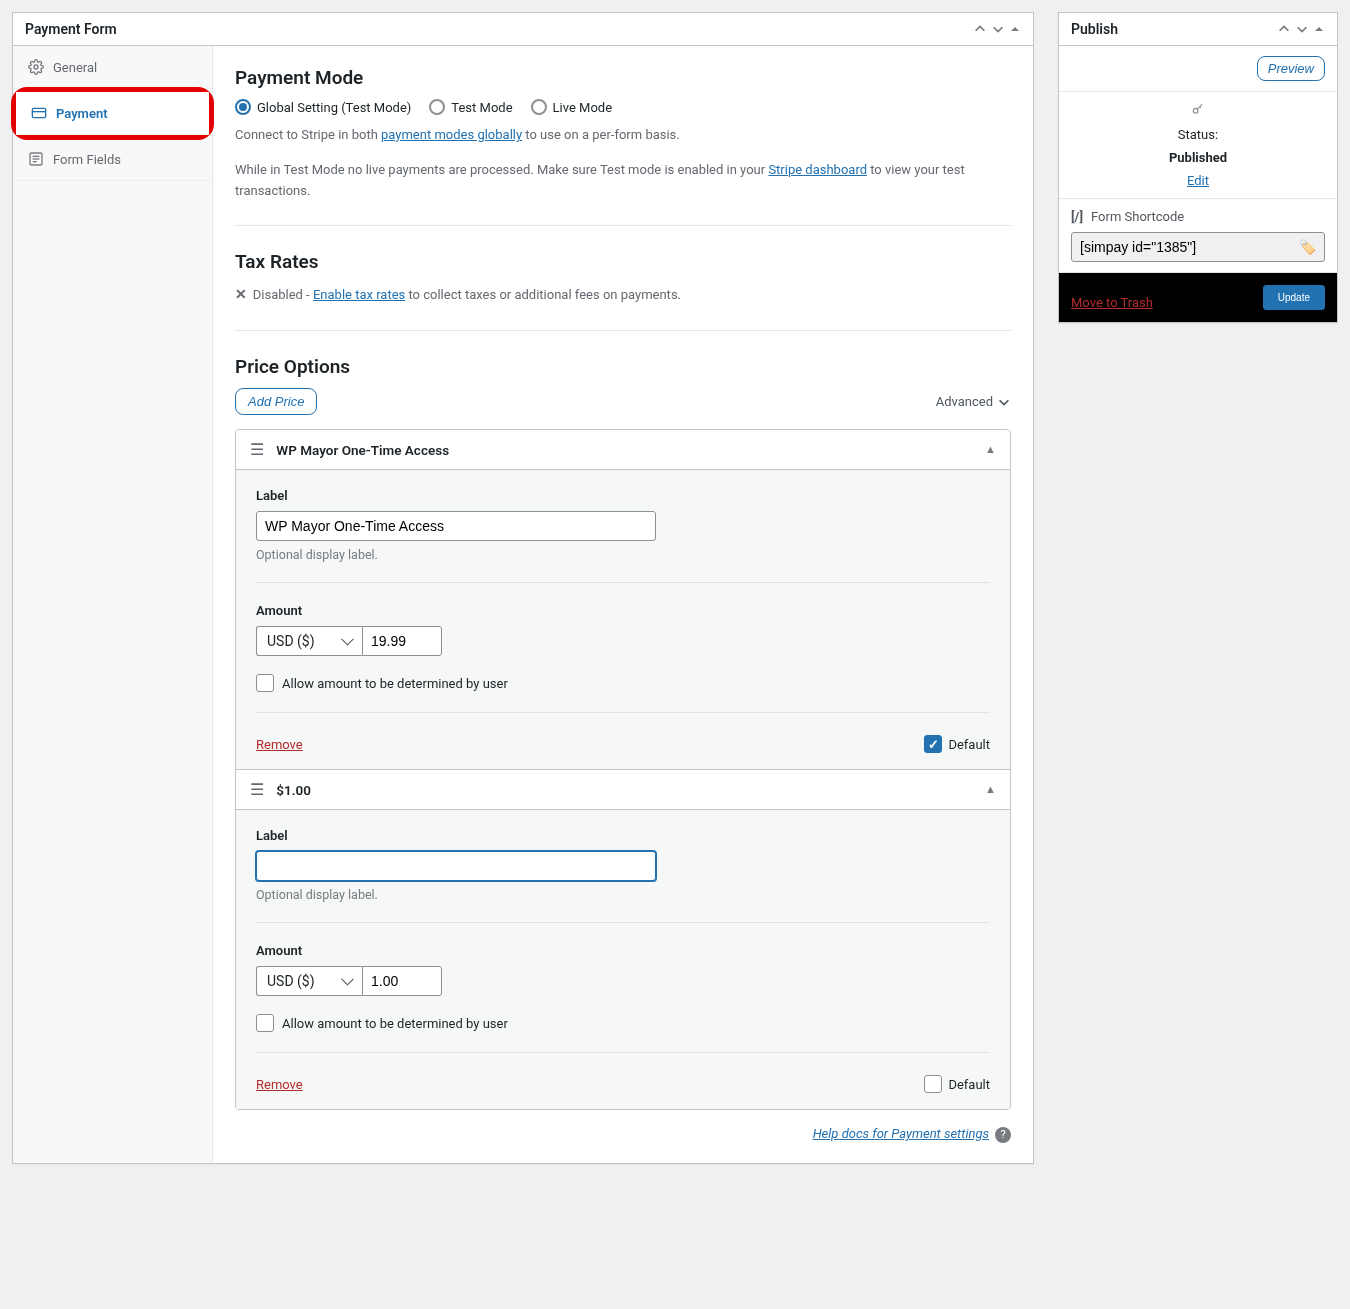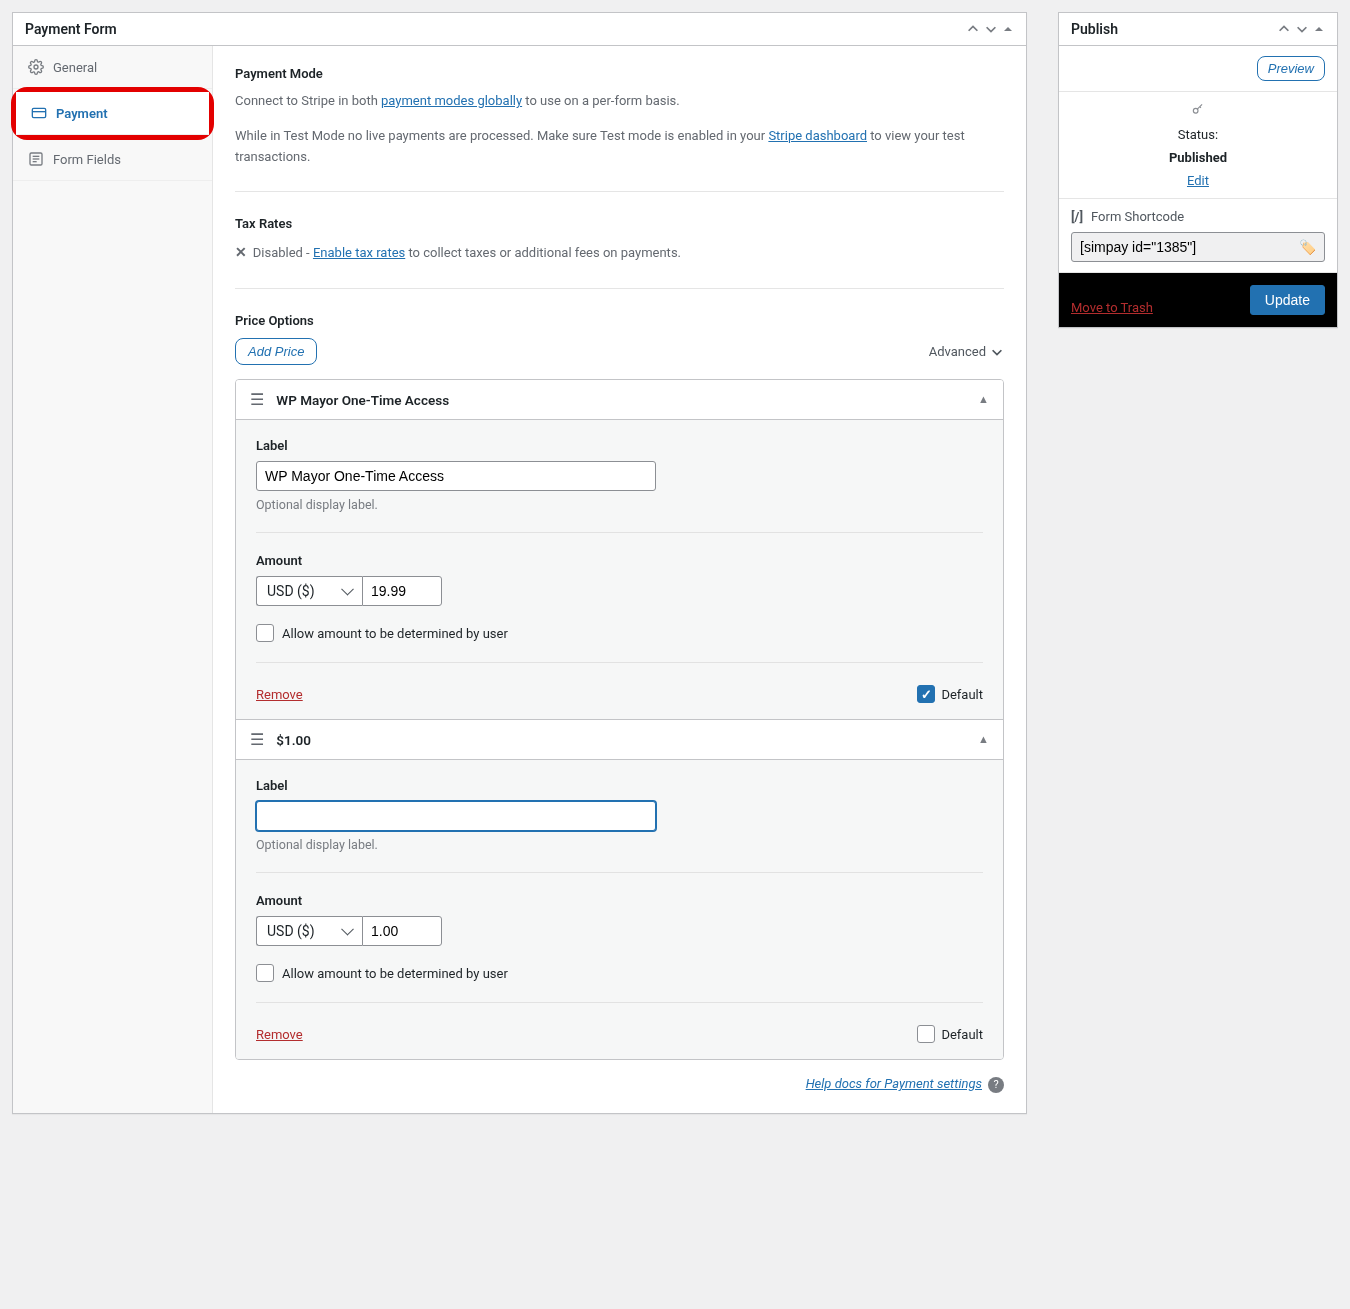--- a/index.html
+++ b/index.html
@@ -1,36 +1,36 @@
 <!DOCTYPE html>
 <html><head>
 <meta charset="utf-8">
 <style>
 * { box-sizing: border-box; margin: 0; padding: 0; }
 body { font-family: -apple-system, BlinkMacSystemFont, "Segoe UI", Roboto, sans-serif; font-size: 13px; color: #1d2327; background: #f0f0f1; padding: 12px; }
-.layout { display: flex; gap: 31px; }
+.layout { display: flex; gap: 24px; }
 .left-col { flex: 1; }
 .right-col { width: 280px; }
 
 .metabox { background: #fff; border: 1px solid #c3c4c7; box-shadow: 0 1px 1px rgba(0,0,0,0.04); margin-bottom: 20px; }
 .metabox-header { display: flex; align-items: center; justify-content: space-between; padding: 8px 12px; border-bottom: 1px solid #c3c4c7; }
 .metabox-title { font-size: 14px; font-weight: 600; }
 .metabox-header-controls { display: flex; gap: 4px; align-items: center; }
 .metabox-header-controls svg { cursor: pointer; }
 
 .form-body { display: flex; min-height: 1030px; }
 .tabs { width: 200px; border-right: 1px solid #e5e5e5; background: #f8f8f8; }
 .tab { display: flex; align-items: center; gap: 8px; padding: 12px 14px; cursor: pointer; border-bottom: 1px solid #eee; color: #646970; }
 .tab.active { background: #fff; color: #2271b1; font-weight: 600;}
 .tab .icon { width: 18px; height: 18px; display: inline-flex; align-items: center; justify-content: center; }
 .tab .icon svg { width: 16px; height: 16px; }
 .highlight-box { border: 5px solid #e30000; border-radius: 16px; margin: -2px; }
 
 .tab-content { flex: 1; padding: 20px 22px; }
-.section-title { font-weight: 600; font-size: 13px; margin-bottom: 10px; }
+.section-title { font-weight: 600; font-size: 19px; margin-bottom: 10px; }
 
 .radio-row { display: flex; gap: 18px; align-items: center; margin-bottom: 10px; }
 .radio-item { display: flex; align-items: center; gap: 6px; cursor: pointer; }
 .radio-dot { width: 16px; height: 16px; border: 2px solid #8c8f94; border-radius: 50%; display: inline-flex; align-items: center; justify-content: center; }
 .radio-item.selected .radio-dot { border-color: #2271b1; }
 .radio-item.selected .radio-dot::after { content: ""; width: 8px; height: 8px; background: #2271b1; border-radius: 50%; }
 
 .helper { color: #646970; font-size: 13px; line-height: 1.6; }
 .helper a, .link { color: #2271b1; text-decoration: underline; cursor: pointer; }
 
@@ -83,21 +83,21 @@
 .status-row { padding: 10px 12px; display: flex; align-items: center; gap: 8px; border-bottom: 1px solid #e5e5e5; flex-direction: column;}
 .key-icon { color: #8c8f94; }
 .status-row .link { text-decoration: underline; }
 .shortcode-row { padding: 10px 12px; border-bottom: 1px solid #e5e5e5;}
 .shortcode-label { display: flex; align-items: center; gap: 8px; margin-bottom: 8px; color: #50575e; }
 .shortcode-input-wrap { position: relative; }
 .shortcode-input { width: 100%; padding: 6px 32px 6px 8px; border: 1px solid #8c8f94; border-radius: 3px; background: #f0f0f1; font-size: 14px; }
 .tag-icon { position: absolute; right: 8px; top: 50%; transform: translateY(-50%); cursor: pointer; font-size: 14px; }
 .publish-footer { padding: 12px; display: flex; align-items: flex-end; justify-content: space-between; background: #000000;}
 .trash-link { color: #b32d2e; text-decoration: underline; cursor: pointer; }
-.btn-primary { background: #2271b1; color: #fff; border: 1px solid #2271b1; padding: 6px 14px; border-radius: 3px; cursor: pointer; font-size: 14px; }
+.btn-primary { background: #2271b1; color: #fff; border: 1px solid #2271b1; padding: 6px 14px; border-radius: 3px; cursor: pointer; font-size: 10px; }
 </style>
 </head>
 <body>
 
 <div class="layout">
   <div class="left-col">
     <div class="metabox">
       <div class="metabox-header">
         <span class="metabox-title">Payment Form</span>
         <span class="metabox-header-controls">
@@ -142,20 +142,34 @@
                   <line x1="7" y1="12" x2="17" y2="12"></line>
                   <line x1="7" y1="16" x2="13" y2="16"></line>
                 </svg>
               </span>
             <span>Form Fields</span>
           </div>
         </div>
 
         <div class="tab-content">
           <div class="section-title">Payment Mode</div>
+          <div class="radio-row">
+            <label class="radio-item selected">
+                <span class="radio-dot"></span>
+                <span>Global Setting (Test Mode)</span>
+              </label>
+            <label class="radio-item">
+                <span class="radio-dot"></span>
+                <span>Test Mode</span>
+              </label>
+            <label class="radio-item">
+                <span class="radio-dot"></span>
+                <span>Live Mode</span>
+              </label>
+          </div>
           <p class="helper">
             <span>Connect to Stripe in both </span><a>payment modes globally</a><span> to use on a per-form basis.</span>
           </p>
           <p class="helper" style="margin-top:14px">
             <span>While in Test Mode no live payments are processed. Make sure Test mode is enabled in your </span><a>Stripe dashboard</a><span> to view your test transactions.</span>
           </p>
 
           <hr class="divider">
 
           <div class="section-title">Tax Rates</div>

